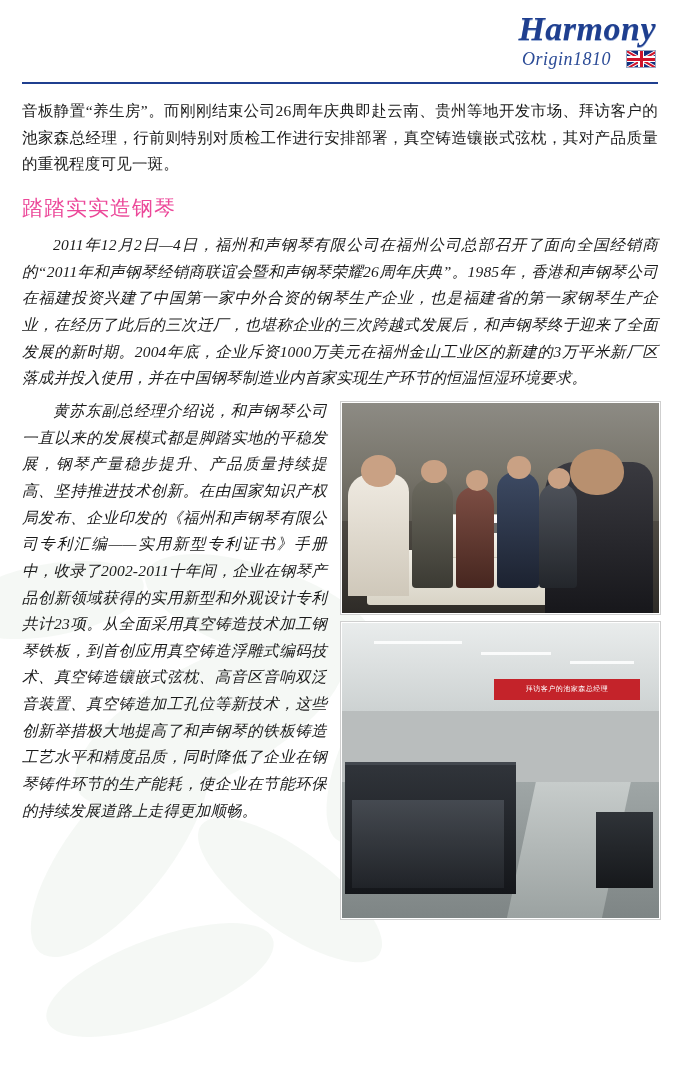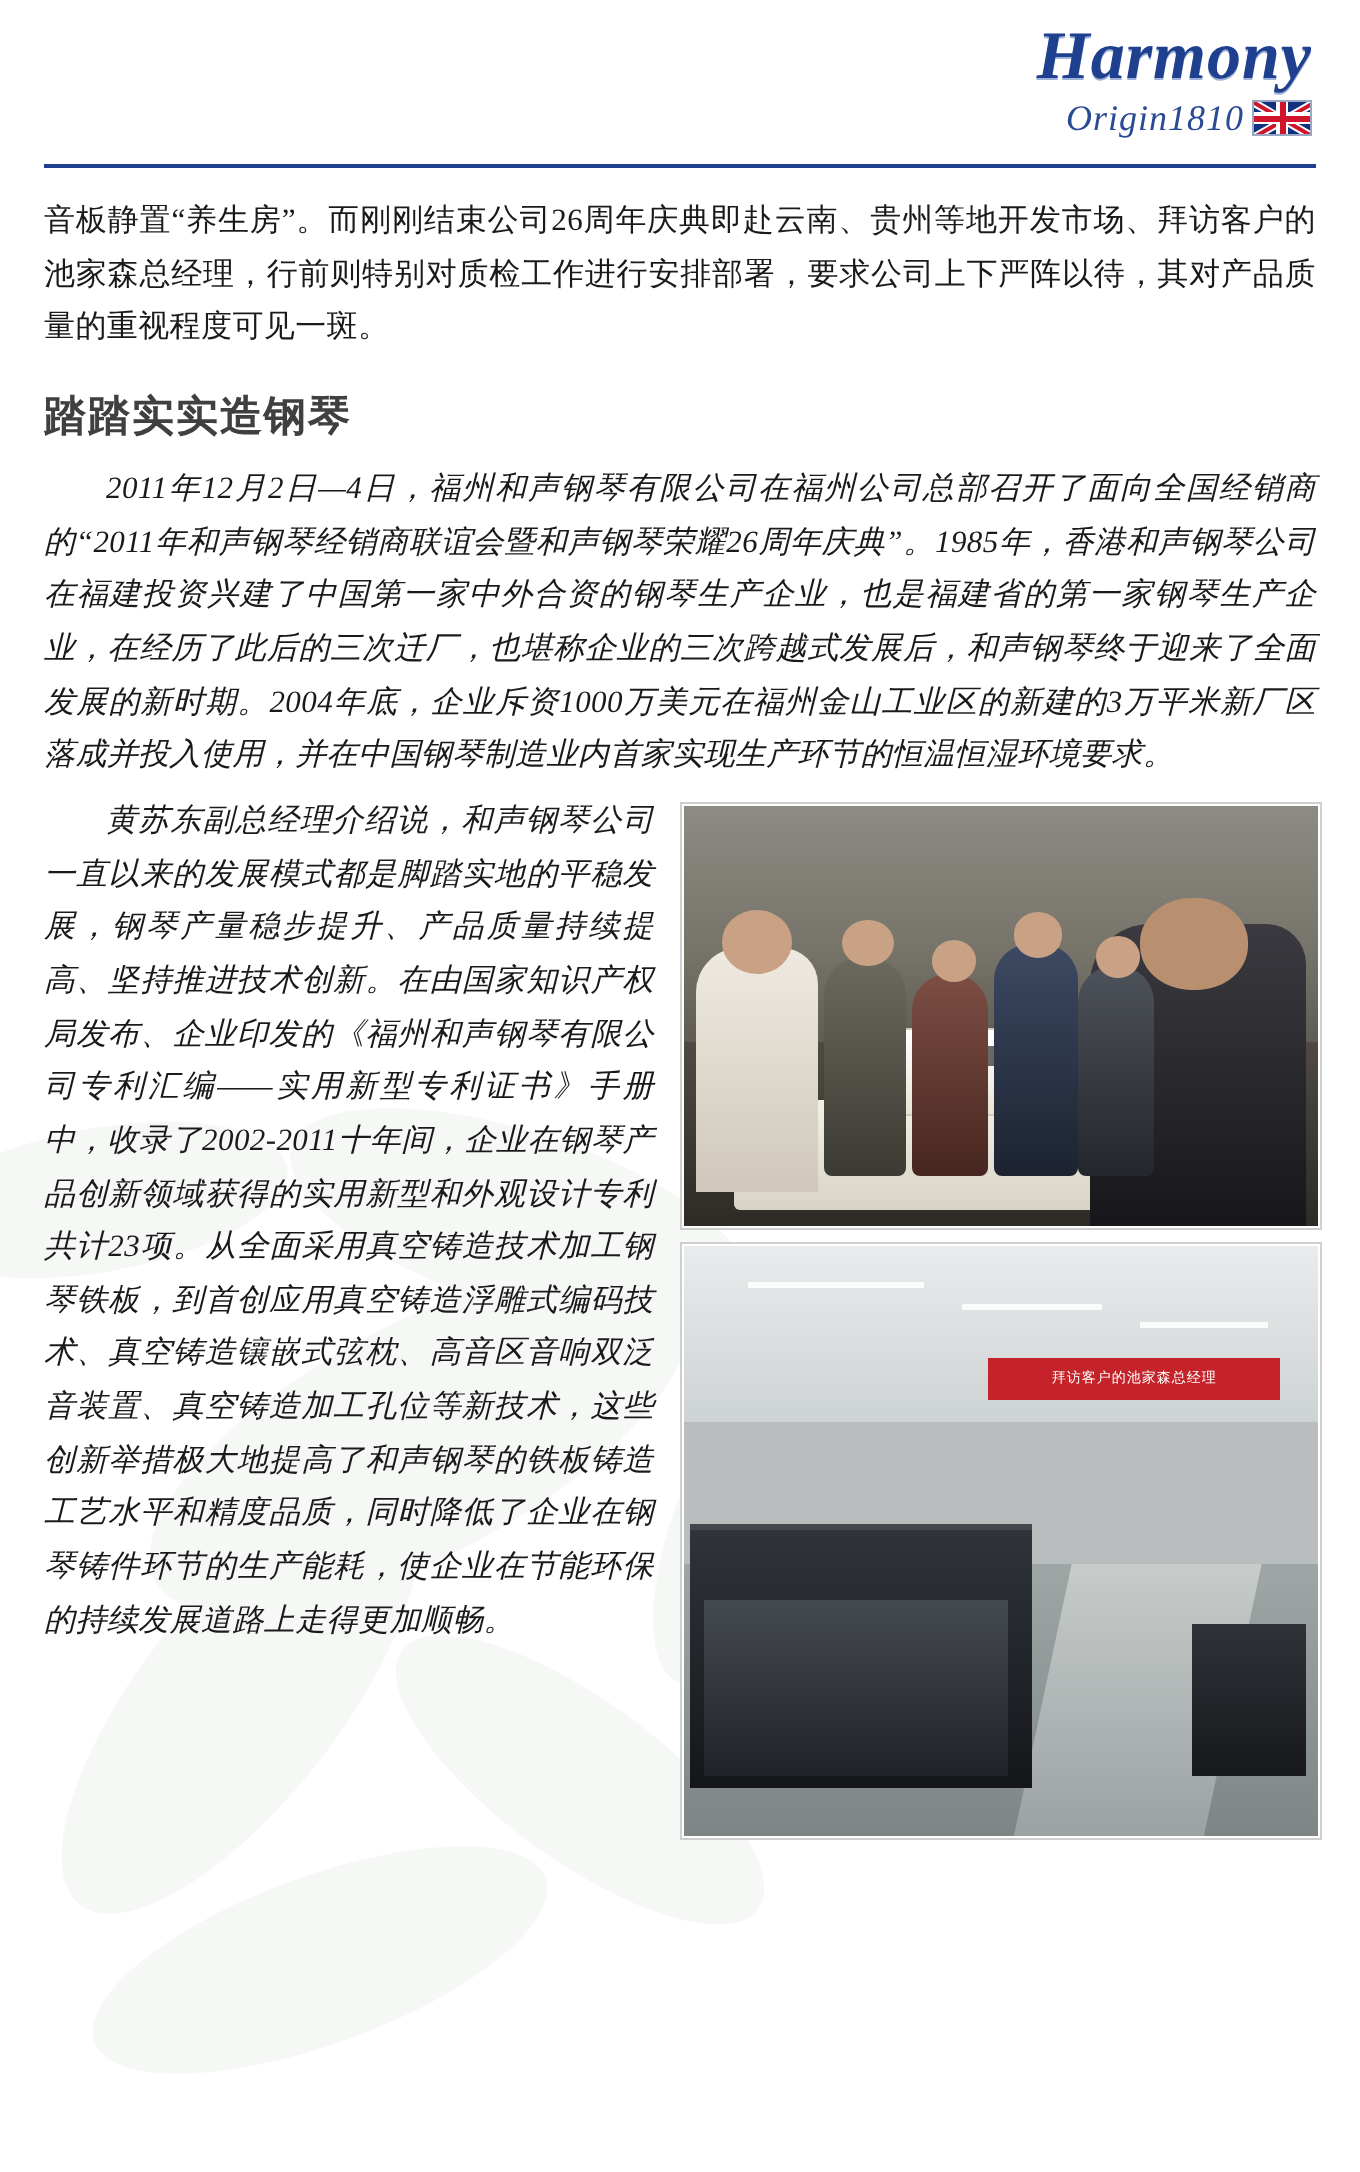--- a/index.html
+++ b/index.html
@@ -55,21 +55,21 @@
     font-weight: bold;
     font-style: italic;
     color: #1f3f8f;
     letter-spacing: 0.5px;
     text-shadow: 0 1px 0 #9fb2d8;
   }
   .logo-sub-row {
     display: flex;
     align-items: center;
     justify-content: flex-end;
-    gap: 4px;
+    gap: 15px;
     margin-top: 4px;
   }
   .logo-sub {
     font-family: "Liberation Serif", "DejaVu Serif", serif;
     font-size: 18px;
     font-style: italic;
     color: #2a4a96;
     letter-spacing: 0.5px;
   }
   .flag {
@@ -133,22 +133,22 @@
     text-align: justify;
     text-justify: inter-ideograph;
     margin: 0 0 6px 0;
     letter-spacing: 0.2px;
   }
   .para.indent { text-indent: 2em; font-style: italic; }
 
   h2.section-title {
     font-family: "DejaVu Sans", "Liberation Sans", sans-serif;
     font-size: 21px;
-    font-weight: bold;
-    color: #404040;
+    font-weight: normal;
+    color: #ec4899;
     margin: 16px 0 10px 0;
     letter-spacing: 1px;
   }
 
   
   .figures {
     float: right;
     width: 317px;
     margin: 4px 0 6px 14px;
   }
@@ -297,21 +297,21 @@
             <span class="cross-w-v"></span>
           <span class="cross-r-h"></span>
             <span class="cross-r-v"></span>
         </span>
       </div>
     </div>
   </div>
 
   <div class="rule"></div>
 
-  <p class="para">音板静置“养生房”。而刚刚结束公司26周年庆典即赴云南、贵州等地开发市场、拜访客户的池家森总经理，行前则特别对质检工作进行安排部署，要求公司上下严阵以待，其对产品质量的重视程度可见一斑。</p>
+  <p class="para">音板静置“养生房”。而刚刚结束公司26周年庆典即赴云南、贵州等地开发市场、拜访客户的池家森总经理，行前则特别对质检工作进行安排部署，真空铸造镶嵌式弦枕，其对产品质量的重视程度可见一斑。</p>
 
   <h2 class="section-title">踏踏实实造钢琴</h2>
 
   <p class="para indent">2011年12月2日—4日，福州和声钢琴有限公司在福州公司总部召开了面向全国经销商的“2011年和声钢琴经销商联谊会暨和声钢琴荣耀26周年庆典”。1985年，香港和声钢琴公司在福建投资兴建了中国第一家中外合资的钢琴生产企业，也是福建省的第一家钢琴生产企业，在经历了此后的三次迁厂，也堪称企业的三次跨越式发展后，和声钢琴终于迎来了全面发展的新时期。2004年底，企业斥资1000万美元在福州金山工业区的新建的3万平米新厂区落成并投入使用，并在中国钢琴制造业内首家实现生产环节的恒温恒湿环境要求。</p>
 
   <div class="figures">
 
     <div class="figure top">
       <div class="photo1">
         <div class="p1-wall"></div>

